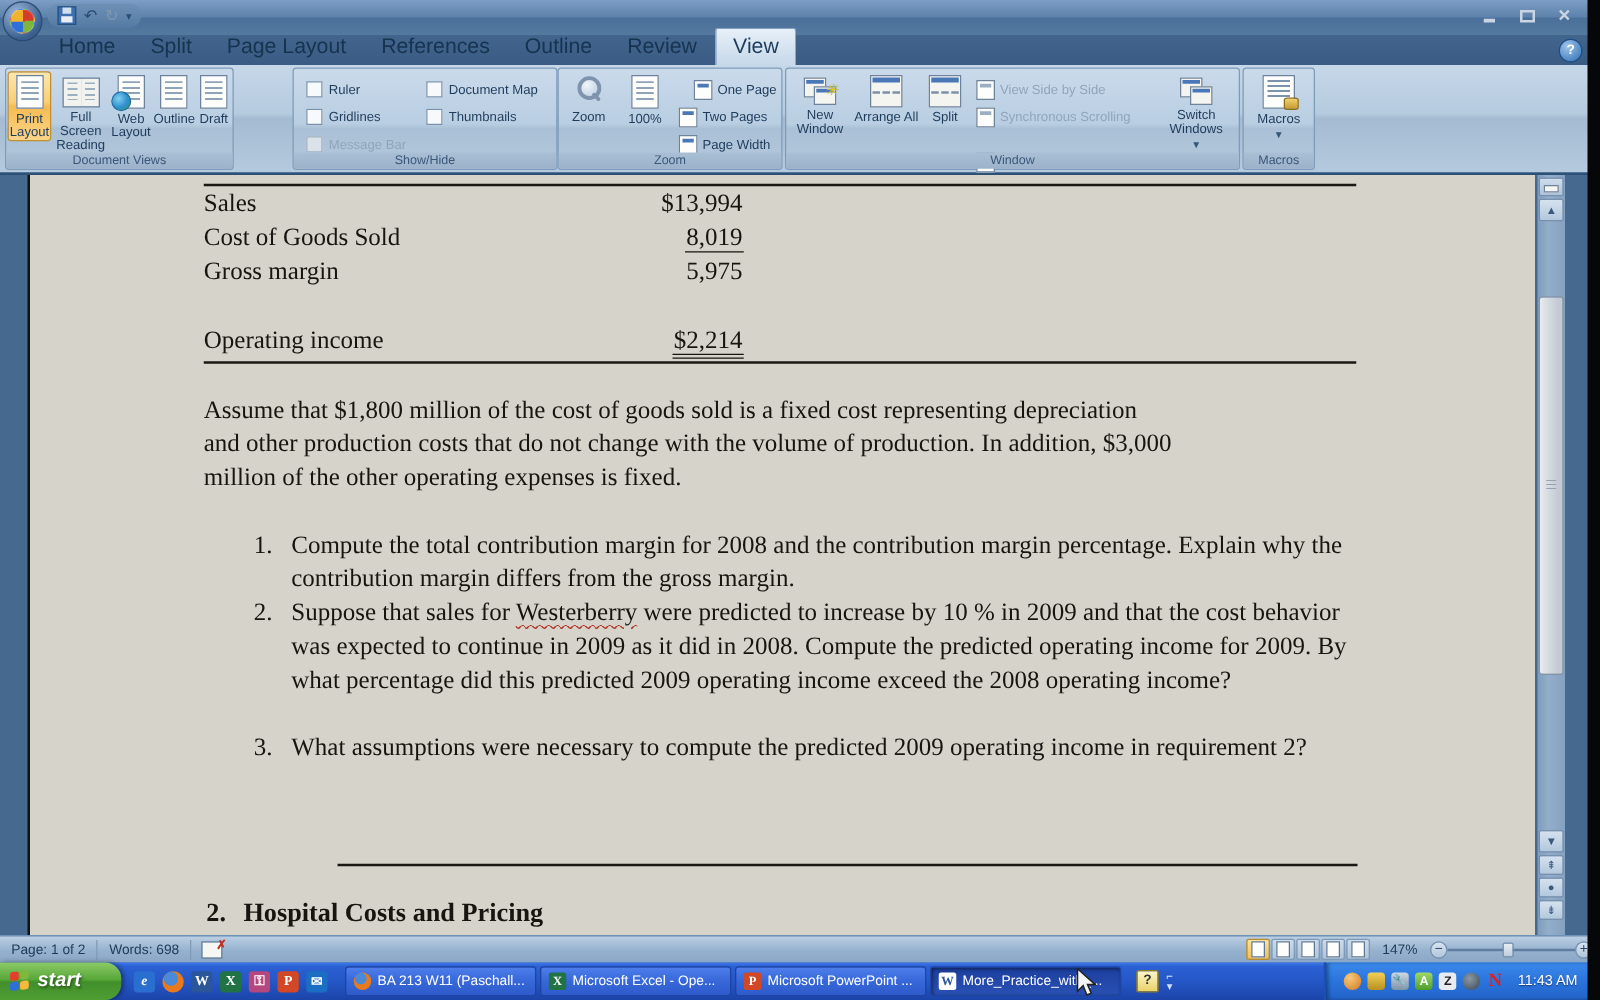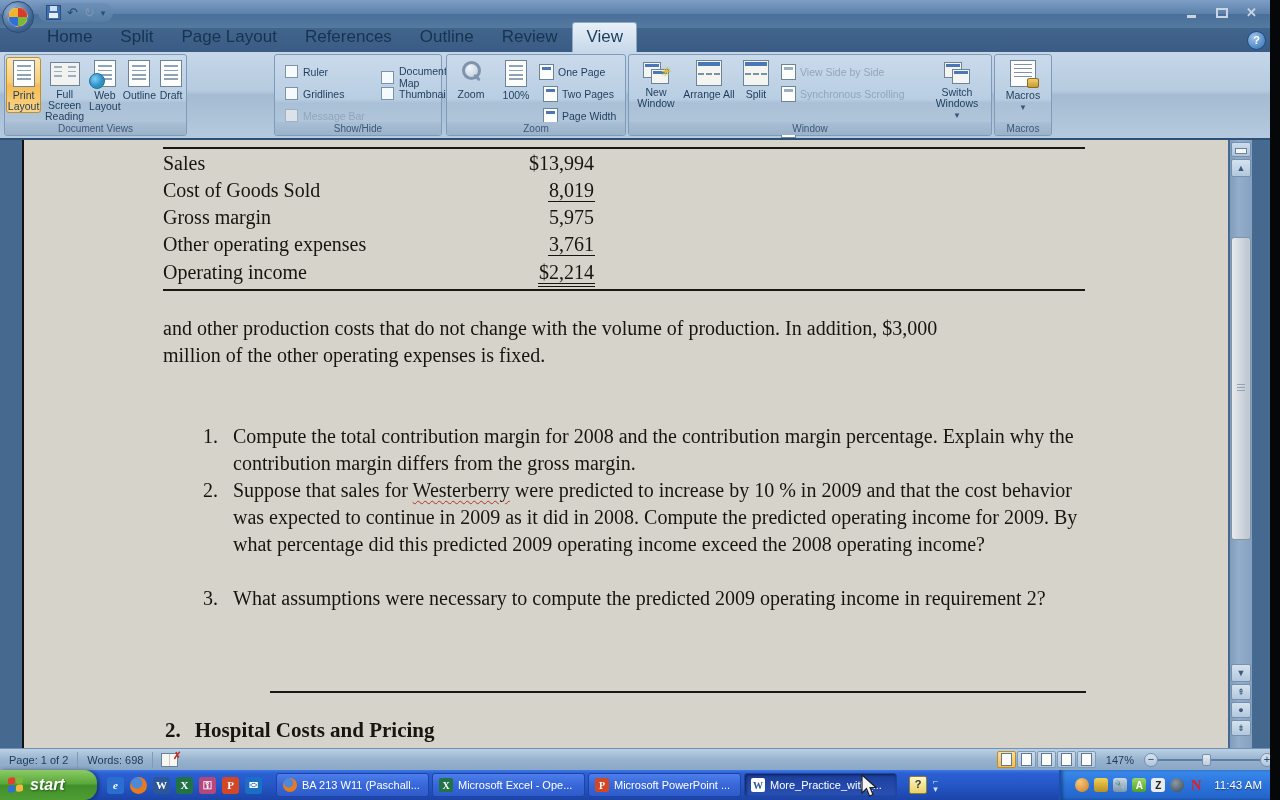--- a/index.html
+++ b/index.html
@@ -243,21 +243,21 @@
           <span class="lbl">Outline</span>
         </div>
         <div class="bigbtn" style="width:36px;">
           <span class="ic-doc"></span>
           <span class="lbl">Draft</span>
         </div>
       </div>
       <div class="gcaption">Document Views</div>
     </div>
 
-    <div class="rgroup" style="left:234px;width:168px;margin-left:40px;">
+    <div class="rgroup" style="left:234px;width:212px;">
       <div class="cbitem" style="left:10px;top:10px;">
         <span class="cb"></span>
         <span>Ruler</span>
       </div>
       <div class="cbitem" style="left:10px;top:32px;">
         <span class="cb"></span>
         <span>Gridlines</span>
       </div>
       <div class="cbitem dis" style="left:10px;top:54px;">
         <span class="cb"></span>
@@ -278,21 +278,21 @@
       <div class="bigrow">
         <div class="bigbtn" style="width:44px;">
           <span class="ic-zoom"></span>
           <span class="lbl">Zoom</span>
         </div>
         <div class="bigbtn" style="width:42px;">
           <span class="ic-doc"></span>
           <span class="lbl">100%</span>
         </div>
       </div>
-      <div class="smallbtn" style="left:92px;top:9px;">
+      <div class="smallbtn" style="left:108px;top:9px;">
         <span class="ic-mini"></span>
         <span>One Page</span>
       </div>
       <div class="smallbtn" style="left:96px;top:31px;">
         <span class="ic-mini"></span>
         <span>Two Pages</span>
       </div>
       <div class="smallbtn" style="left:96px;top:53px;">
         <span class="ic-mini"></span>
         <span>Page Width</span>
@@ -365,32 +365,29 @@
           <span class="fval"><span>$13,994</span></span>
         </div>
         <div class="finrow" style="top:39px;">
           <span class="flabel">Cost of Goods Sold</span>
           <span class="fval"><span class="u">8,019</span></span>
         </div>
         <div class="finrow" style="top:66px;">
           <span class="flabel">Gross margin</span>
           <span class="fval"><span>5,975</span></span>
         </div>
-        <div class="finrow" style="top:93px;">
-          <span class="flabel">Other operating expenses</span>
-          <span class="fval"><span class="u">3,761</span></span>
-        </div>
         <div class="finrow" style="top:121px;">
           <span class="flabel">Operating income</span>
           <span class="fval"><span class="uu">$2,214</span></span>
         </div>
 
         <div class="tline" style="top:149px;"></div>
 
         <div class="para">
+          <div>Assume that $1,800 million of the cost of goods sold is a fixed cost representing depreciation</div>
           <div>and other production costs that do not change with the volume of production. In addition, $3,000</div>
           <div>million of the other operating expenses is fixed.</div>
         </div>
 
         <div class="li" style="top:283px;">
           <span class="num">1.</span>
           <div class="litext">Compute the total contribution margin for 2008 and the contribution margin percentage. Explain why the contribution margin differs from the gross margin.</div>
         </div>
         <div class="li" style="top:337px;">
           <span class="num">2.</span>

